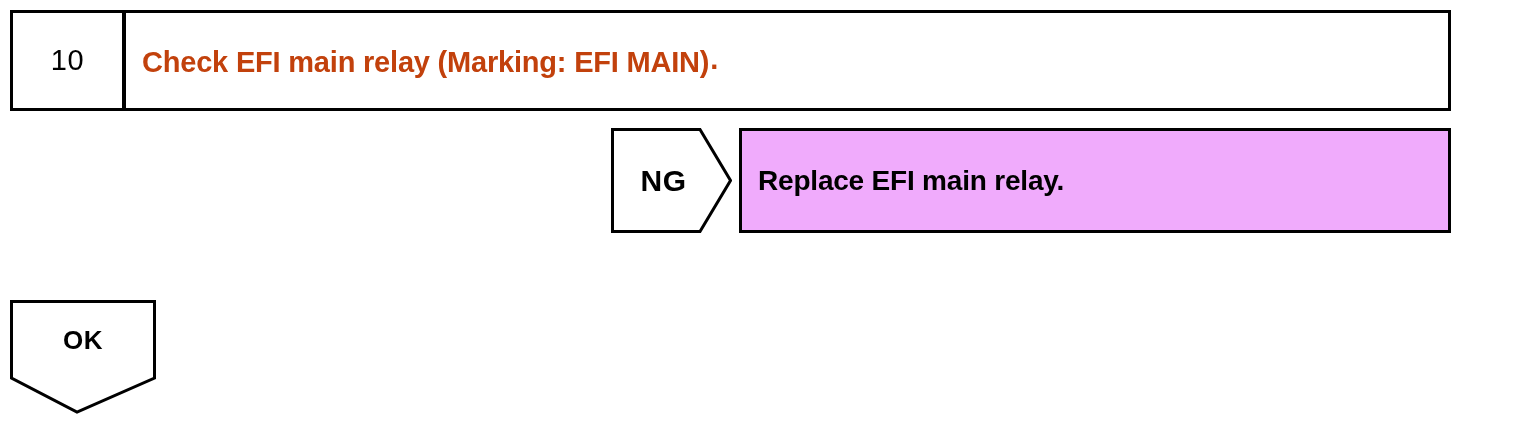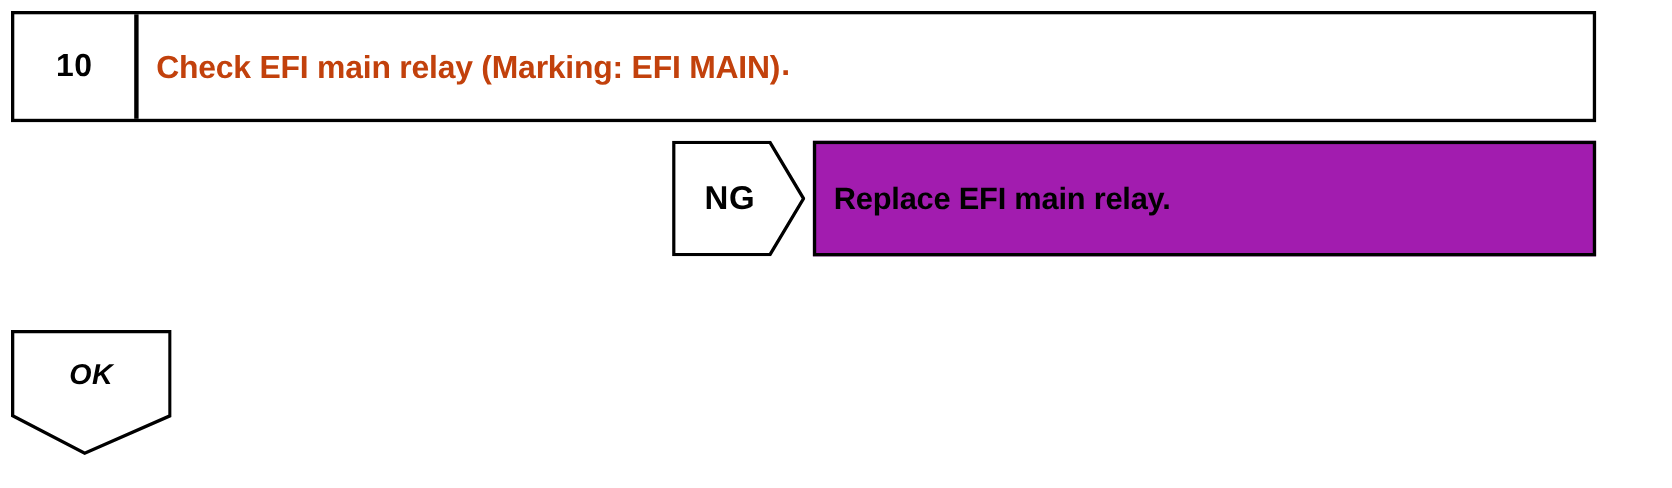--- a/index.html
+++ b/index.html
@@ -35,21 +35,21 @@
   .step-number-cell {
     width: 113px;
     box-sizing: border-box;
     border-right: 4px solid #000000;
     display: flex;
     align-items: center;
     justify-content: center;
   }
   .step-number-text {
     font-size: 29px;
-    font-weight: bold;
+    font-weight: normal;
     color: #000000;
     letter-spacing: 0.5px;
     line-height: 1;
   }
   .step-text-cell {
     flex: 1 1 auto;
     display: flex;
     align-items: center;
     padding-left: 16px;
     box-sizing: border-box;
@@ -105,21 +105,21 @@
     letter-spacing: 0.5px;
   }
   .result-box {
     position: absolute;
     left: 128px;         
     top: 0;
     width: 712px;        
     height: 105px;
     border: 3px solid #000000;
     box-sizing: border-box;
-    background: #a21caf;
+    background: #f0abfc;
     display: flex;
     align-items: center;
     padding-left: 16px;
   }
   .result-text {
     font-size: 28px;
     font-weight: bold;
     color: #000000;
     line-height: 1;
     letter-spacing: -0.2px;
@@ -145,21 +145,20 @@
     top: 0;
     width: 146px;
     height: 80px;     
     display: flex;
     align-items: center;
     justify-content: center;
     font-size: 26px;
     font-weight: bold;
     color: #000000;
     letter-spacing: 0.5px;
-    font-style: italic;
   }
 </style>
 </head>
 <body>
 
 <div id="page">
 
   <div class="step-row">
     <div class="step-number-cell">
       <span class="step-number-text">10</span>

